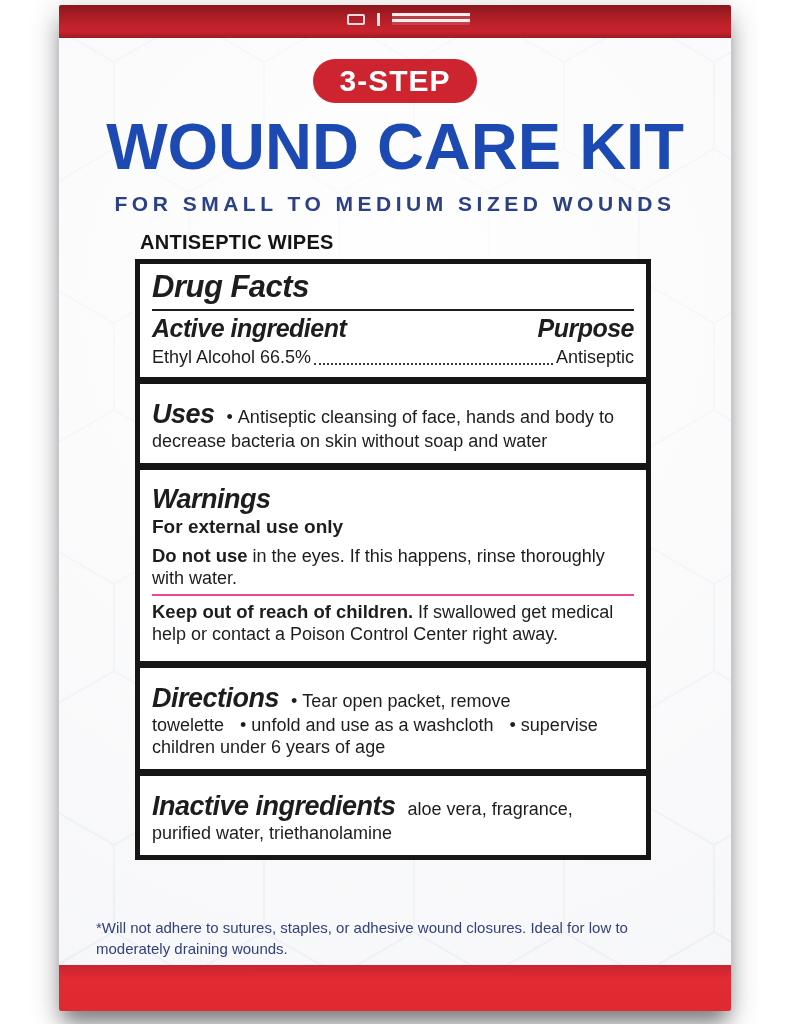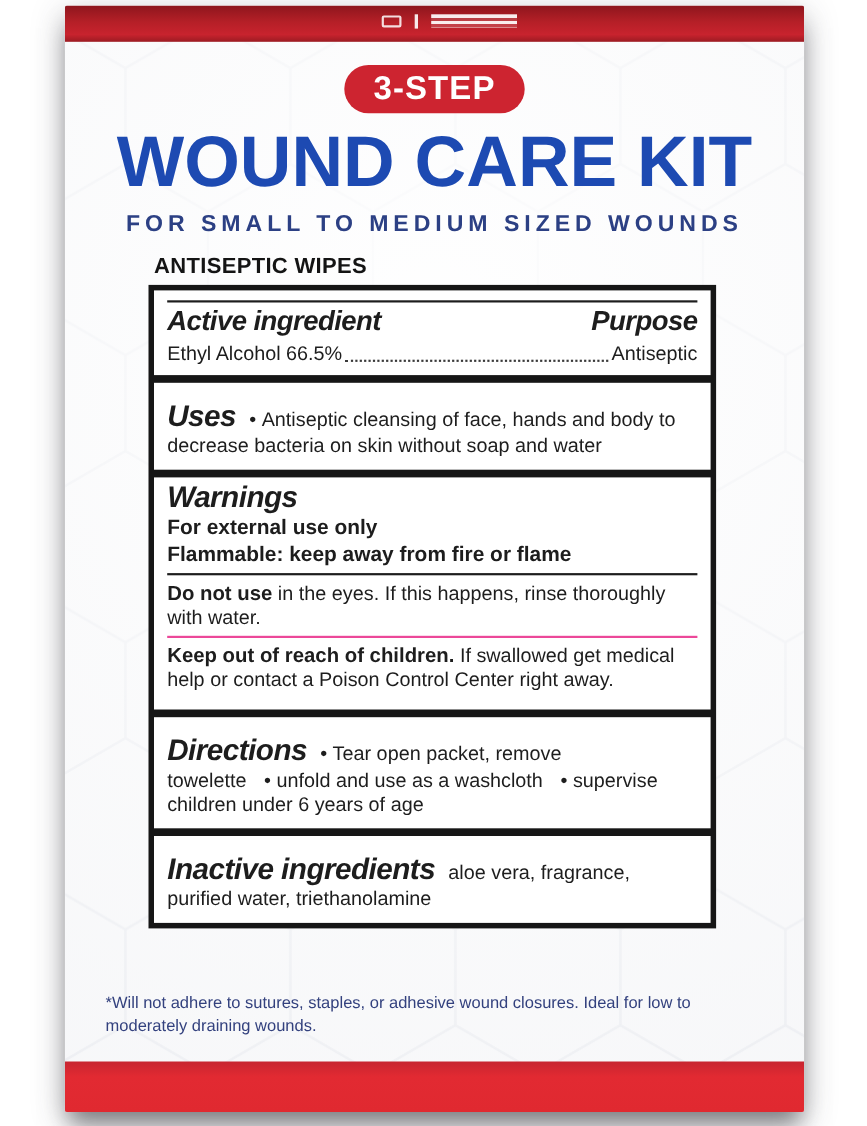--- a/index.html
+++ b/index.html
@@ -72,21 +72,21 @@
   .ai-row { display: flex; justify-content: space-between; align-items: center; }
   .ai-label, .purpose-label { font-style: italic; font-weight: bold; font-size: 25px; letter-spacing: -0.5px; }
   .ing-row { display: flex; align-items: flex-end; margin-top: 4px; font-size: 18px; }
   .leader { flex: 1; border-bottom: 2px dotted #3a3a3a; margin: 0 3px 3px; }
 
   .df-s2, .df-s4, .df-s5 { padding: 14px 12px 10px; font-size: 18px; line-height: 1.22; }
   .df-s2 .sec-h, .df-s4 .sec-h, .df-s5 .sec-h { margin-right: 12px; }
   .bullet { margin-right: 5px; }
   .d-item { padding-right: 16px; }
 
-  .df-s3 { padding: 3px 12px 10px; font-size: 18px; }
+  .df-s3 { padding: 14px 12px 10px; font-size: 18px; }
   .w-line { font-weight: bold; font-size: 19px; line-height: 1.3; }
   .w-line.ruled { border-bottom: 2px solid #1d1d1d; padding-bottom: 4px; }
   .w-sub { padding: 5px 0; line-height: 1.22; }
   .w-sub.ruled { border-bottom: 2px solid #ec4899; }
   .w-sub b { font-size: 18.5px; }
 
   
   .footer-texts { margin: 57px 62px 0 37px; }
   .footnote { font-size: 15px; line-height: 1.4; color: #33417e; }
 
@@ -132,40 +132,40 @@
         <span class="badge">3-STEP</span>
       </div>
       <div class="title">WOUND CARE KIT</div>
       <div class="subtitle">FOR SMALL TO MEDIUM SIZED WOUNDS</div>
 
       <div class="panel-header">ANTISEPTIC WIPES</div>
 
       <div class="df-panel">
 
         <div class="df-section df-s1">
+          <div class="df-title">Drug Facts</div>
           <hr class="df-rule">
           <div class="ai-row">
             <span class="ai-label">Active ingredient</span>
             <span class="purpose-label">Purpose</span>
           </div>
           <div class="ing-row">
             <span>Ethyl Alcohol 66.5%</span>
             <span class="leader"></span>
             <span>Antiseptic</span>
           </div>
         </div>
 
         <div class="df-section df-s2">
           <span class="sec-h">Uses</span><span class="bullet">•</span><span>Antiseptic cleansing of face, hands and body to decrease bacteria on skin without soap and water</span>
         </div>
 
         <div class="df-section df-s3">
           <div class="sec-h">Warnings</div>
           <div class="w-line">For external use only</div>
-          <div class="w-line ruled">Flammable: keep away from fire or flame</div>
           <div class="w-sub ruled">
             <b>Do not use</b>
             <span>in the eyes. If this happens, rinse thoroughly with water.</span>
           </div>
           <div class="w-sub">
             <b>Keep out of reach of children.</b>
             <span>If swallowed get medical help or contact a Poison Control Center right away.</span>
           </div>
         </div>
 

